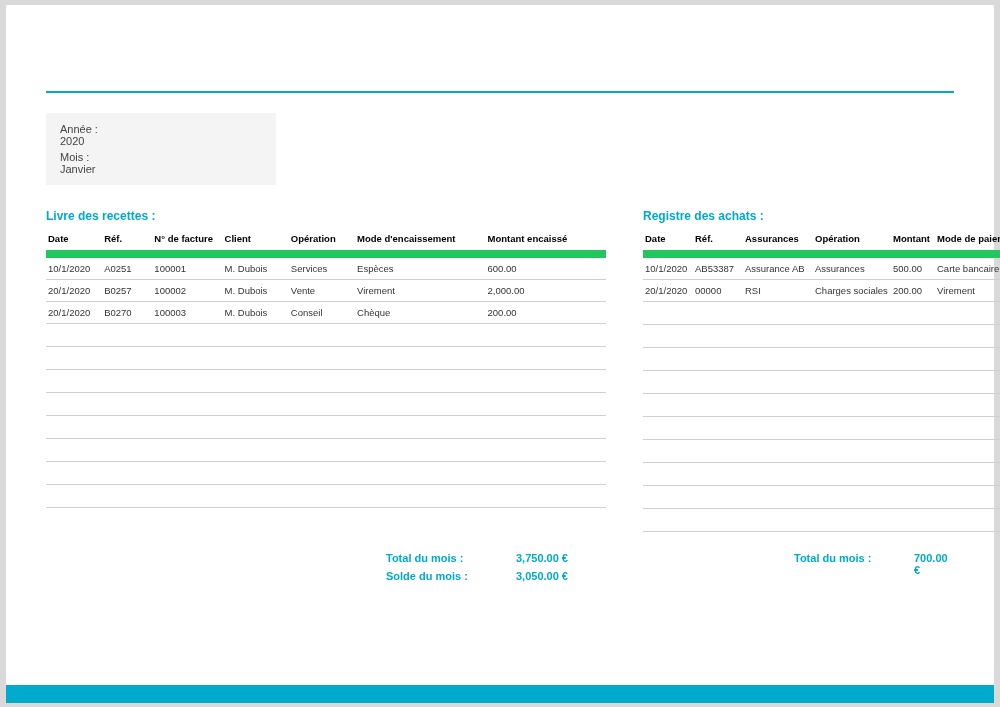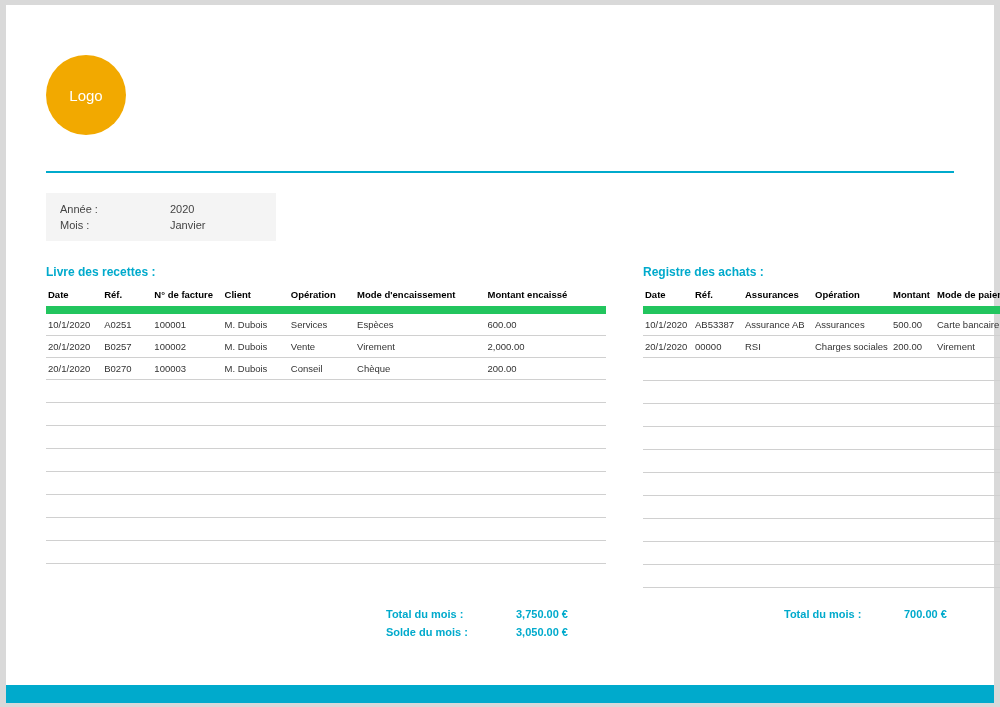--- a/index.html
+++ b/index.html
@@ -28,21 +28,21 @@
   }
   .rule {
     height: 2px; background: #00aacc; margin: 36px 0 20px 0;
   }
   .meta {
     background: #f4f4f4;
     width: 230px;
     padding: 10px 14px;
     font-size: 11px; color: #444;
   }
-  .meta-row { display: flex; }
+  .meta-row { display: flex; flex-direction: column; }
   .meta-row + .meta-row { margin-top: 4px; }
   .meta-label { width: 110px; }
   .columns {
     display: flex; gap: 37px; margin-top: 24px;
   }
   .col-left { flex: 0 0 560px; }
   .col-right { flex: 1; }
   .sect-title { color: #00aacc; font-weight: bold; font-size: 12px; margin-bottom: 6px; }
   table { width: 100%; border-collapse: collapse; font-size: 9.5px; color: #333; table-layout: fixed; }
   thead th {
@@ -51,21 +51,21 @@
     padding: 4px 2px 6px 2px;
     white-space: nowrap; overflow: hidden;
   }
   tbody td {
     border-bottom: 1px solid #d0d0d0;
     padding: 5px 2px;
     white-space: nowrap; overflow: hidden;
   }
   tbody tr.empty td { height: 23px; }
   .totals {
-    display: flex; gap: 30px; margin-top: 20px; font-size: 11px;
+    display: flex; gap: 40px; margin-top: 20px; font-size: 11px;
   }
   .tot-left { flex: 0 0 560px; }
   .tot-right { flex: 1; }
   .tot-row { display: flex; color: #00aacc; font-weight: bold; }
   .tot-row + .tot-row { margin-top: 6px; }
   .tot-gap { flex: 0 0 340px; }
   .tot-label { flex: 0 0 130px; }
   .tot-val { }
   .tot-right .tot-gap { flex: 0 0 148px; }
   .tot-right .tot-label { flex: 0 0 120px; }
@@ -73,21 +73,20 @@
     position: absolute; left: 0; right: 0; bottom: 0;
     height: 18px; background: #00aacc;
   }
 </style>
 </head>
 <body>
 
 <div class="page">
 
   <div class="header">
-    <div class="logo">Logo</div>
   </div>
 
   <div class="rule"></div>
 
   <div class="meta">
     <div class="meta-row">
       <span class="meta-label">Année :</span>
       <span>2020</span>
     </div>
     <div class="meta-row">

